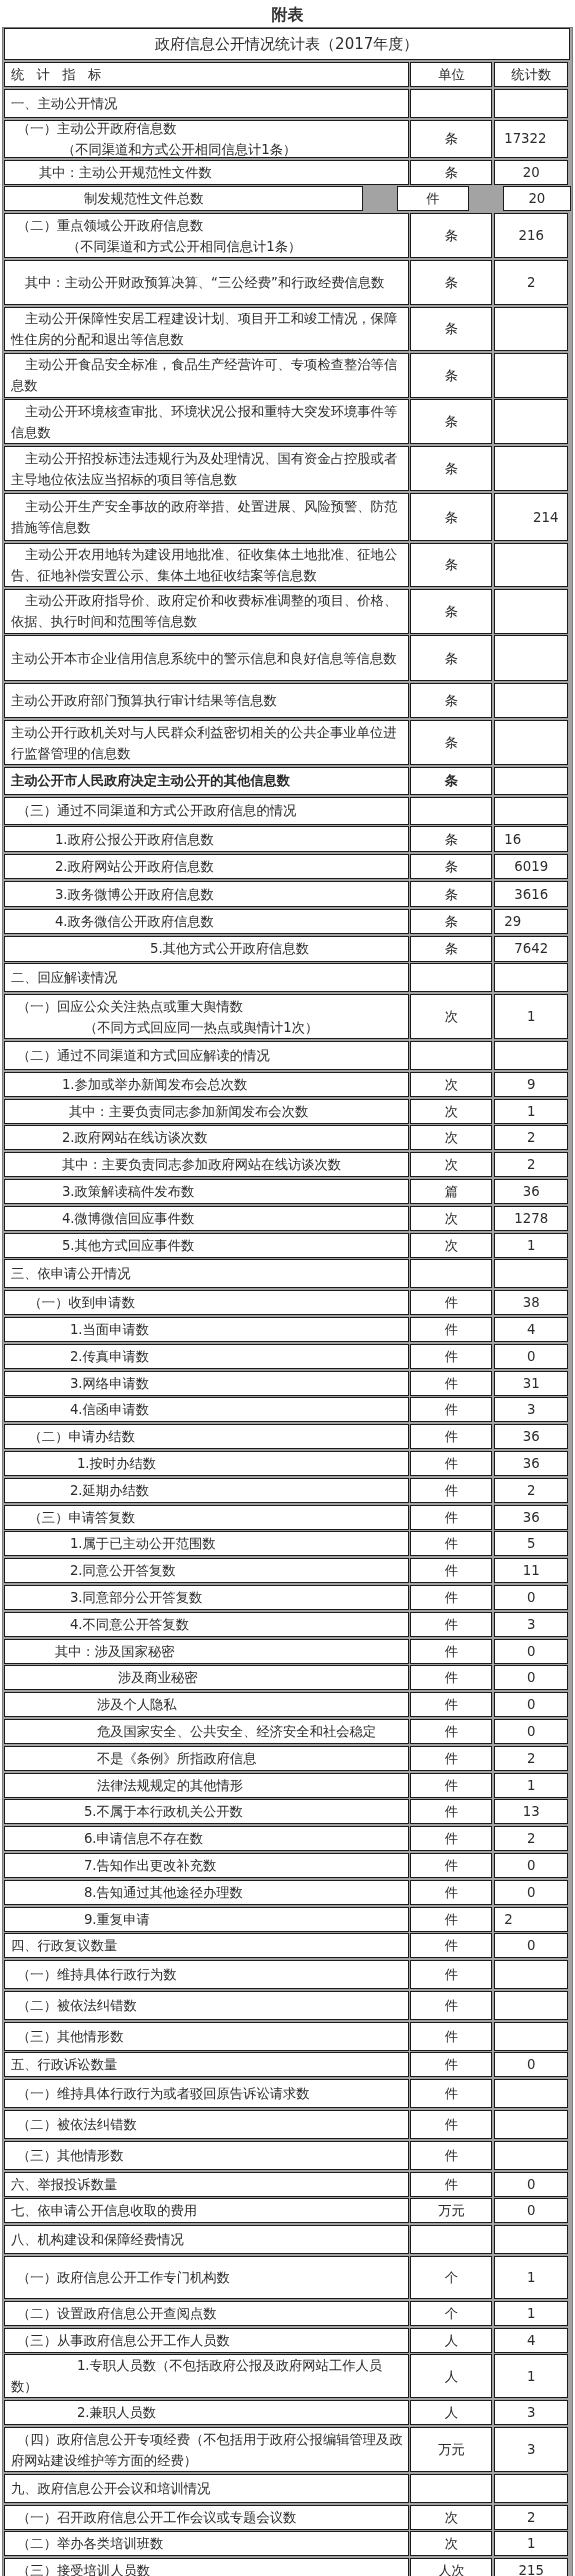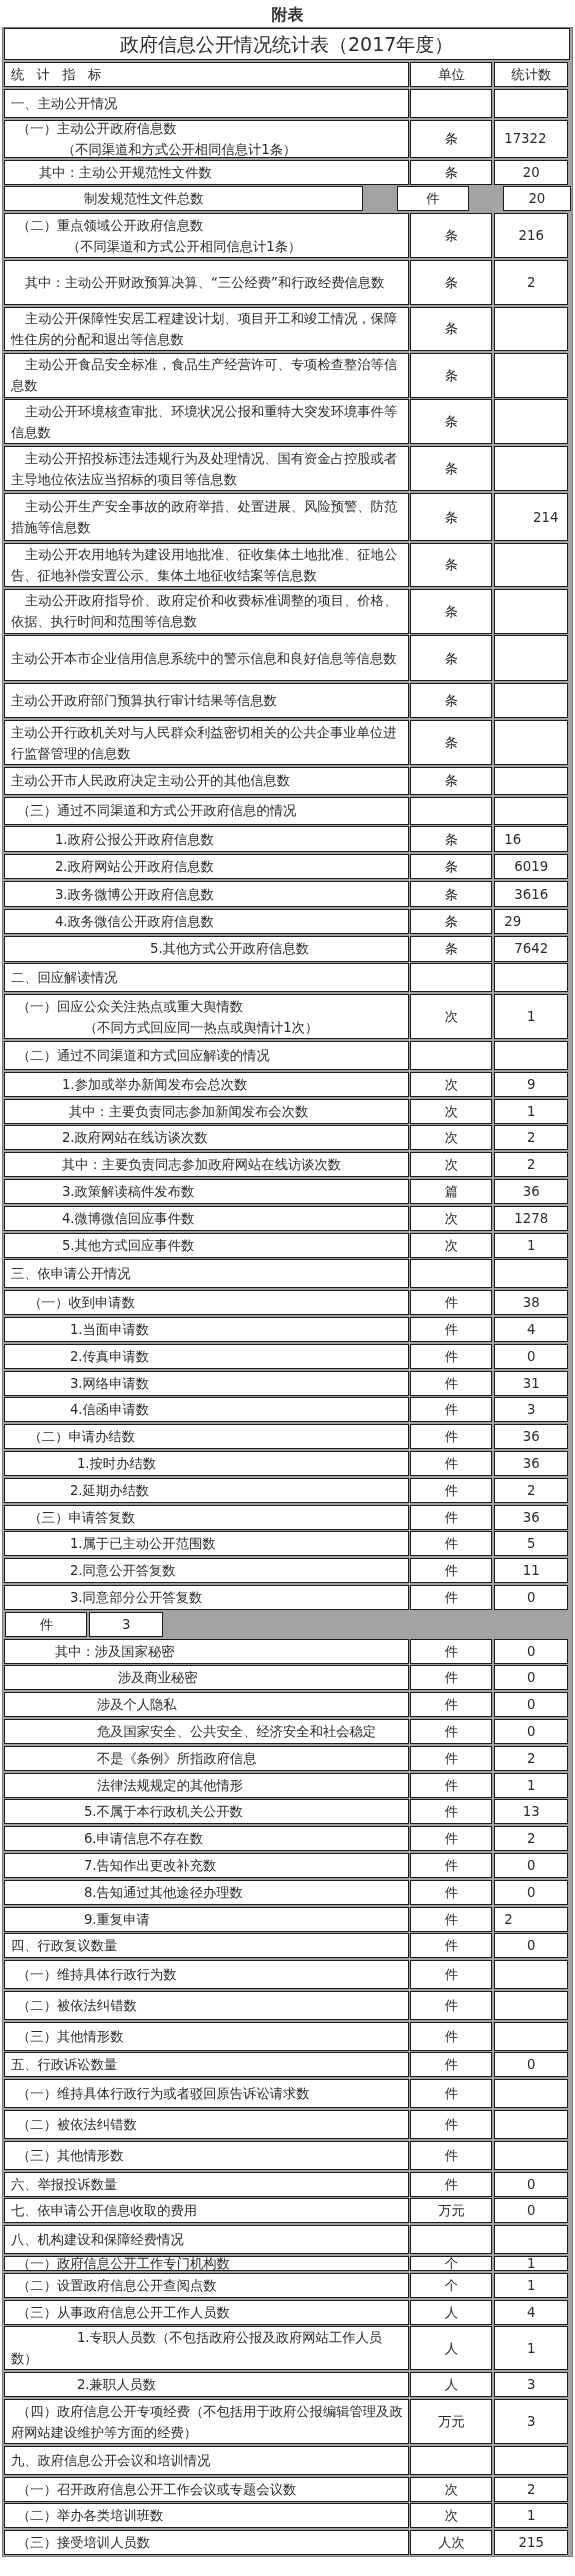--- a/index.html
+++ b/index.html
@@ -12,21 +12,21 @@
   .row { display: flex; margin-bottom: 1.8px; }
   .row:last-child { margin-bottom: 0; }
   .cell { box-sizing: border-box; background: #fff; border: 0.9px solid #1a1a1a;
           display: flex; align-items: center; font-size: 13.3px; line-height: 21px;
           overflow: hidden; }
   .c1 { width: 405px; padding-left: 6.2px; padding-right: 3.5px; }
   .c2 { width: 82px; margin-left: 1.8px; justify-content: center; }
   .c3 { width: 74px; margin-left: 1.8px; justify-content: center; padding: 0 8.9px; }
   .c3.left { justify-content: flex-start; }
   .c3.right { justify-content: flex-end; }
-  .full { width: 566px; justify-content: center; font-size: 19px; }
+  .full { width: 566px; justify-content: center; font-size: 15px; }
   .lbl { display: block; width: 100%; }
   .lbl .line { display: block; }
   .hdr { letter-spacing: 12.4px; }
 </style>
 </head>
 <body>
 
 <div class="page-title">附表</div>
 
 <div class="sheet">
@@ -180,21 +180,21 @@
       </div>
       <div class="row" style="height: 45px;">
         <div class="cell c1">
           <span class="lbl">
             <span class="line" style="text-indent: 0px;">主动公开行政机关对与人民群众利益密切相关的公共企事业单位进行监督管理的信息数</span>
           </span>
         </div>
         <div class="cell c2">条</div>
         <div class="cell c3"></div>
       </div>
-      <div class="row" style="height: 28px;">
+      <div class="row" style="height: 28px; font-weight: bold;">
         <div class="cell c1">
           <span class="lbl">
             <span class="line" style="padding-left: 0px;">主动公开市人民政府决定主动公开的其他信息数</span>
           </span>
         </div>
         <div class="cell c2">条</div>
         <div class="cell c3"></div>
       </div>
       <div class="row" style="height: 28px;">
         <div class="cell c1">
@@ -452,20 +452,25 @@
       <div class="row" style="height: 25px;">
         <div class="cell c1">
           <span class="lbl">
             <span class="line" style="padding-left: 59px;">3.同意部分公开答复数</span>
           </span>
         </div>
         <div class="cell c2">件</div>
         <div class="cell c3">0</div>
       </div>
       <div class="row" style="height: 25px;">
+        <div class="cell c1">
+          <span class="lbl">
+            <span class="line" style="padding-left: 59px;">4.不同意公开答复数</span>
+          </span>
+        </div>
         <div class="cell c2">件</div>
         <div class="cell c3">3</div>
       </div>
       <div class="row" style="height: 25px;">
         <div class="cell c1">
           <span class="lbl">
             <span class="line" style="padding-left: 44px;">其中：涉及国家秘密</span>
           </span>
         </div>
         <div class="cell c2">件</div>
@@ -653,21 +658,21 @@
       </div>
       <div class="row" style="height: 29px;">
         <div class="cell c1">
           <span class="lbl">
             <span class="line" style="padding-left: 0px;">八、机构建设和保障经费情况</span>
           </span>
         </div>
         <div class="cell c2"></div>
         <div class="cell c3"></div>
       </div>
-      <div class="row" style="height: 15px;">
+      <div class="row" style="height: 43px;">
         <div class="cell c1">
           <span class="lbl">
             <span class="line" style="padding-left: 6.2px;">（一）政府信息公开工作专门机构数</span>
           </span>
         </div>
         <div class="cell c2">个</div>
         <div class="cell c3">1</div>
       </div>
       <div class="row" style="height: 25px;">
         <div class="cell c1">

